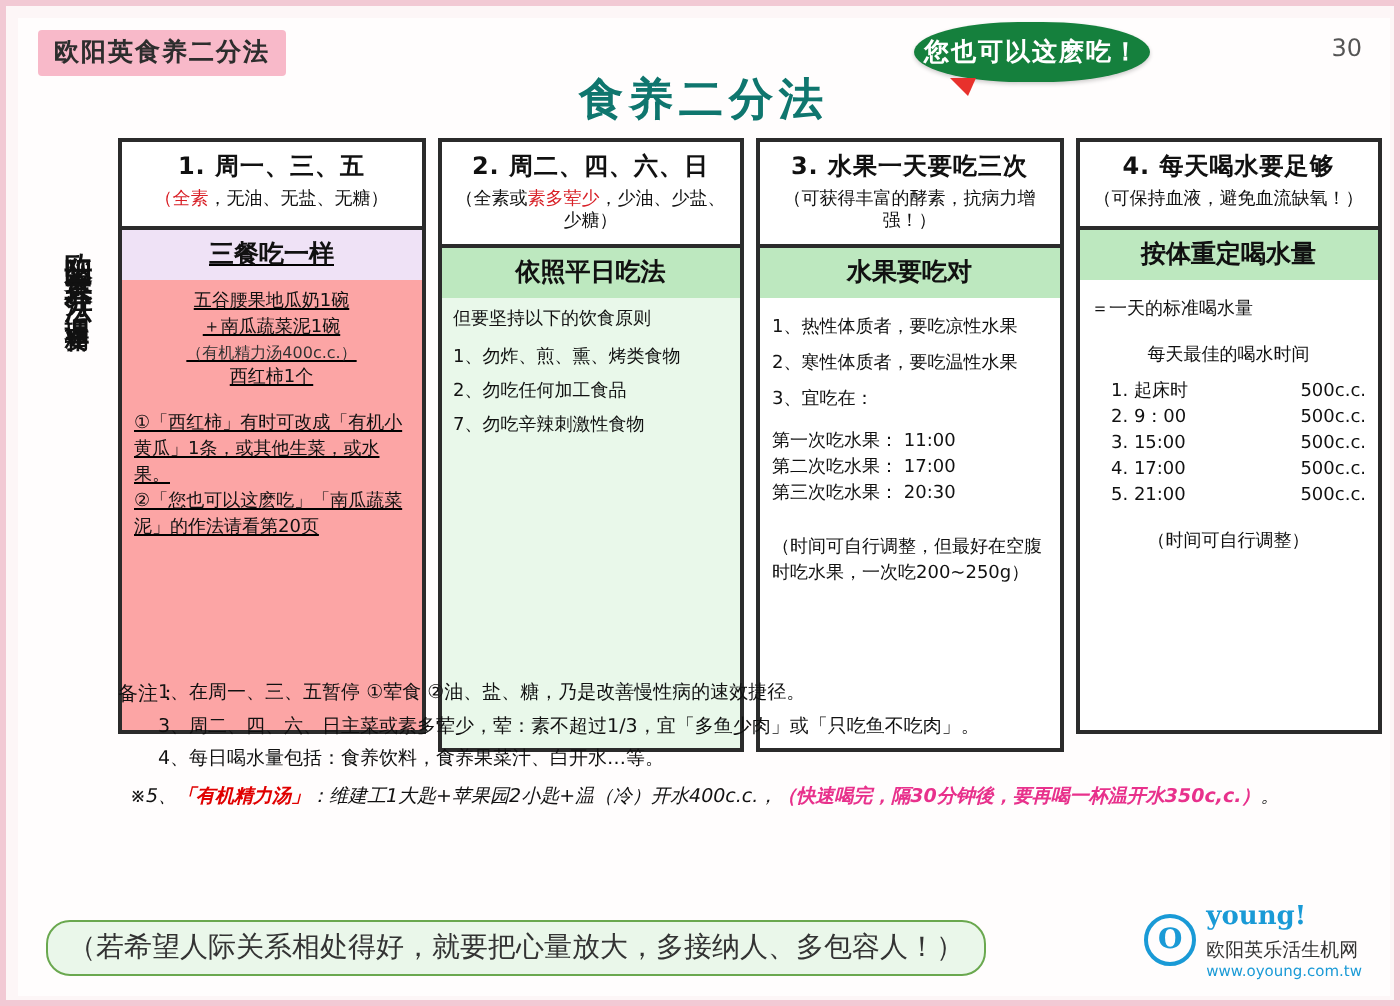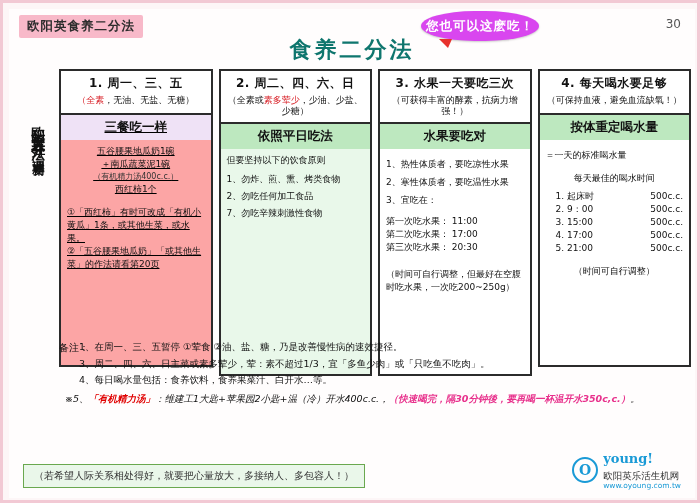--- a/index.html
+++ b/index.html
@@ -38,23 +38,23 @@
   }
   .main-title{
     position:absolute;left:0;right:0;top:26px;
     text-align:center;
     font-size:22px;
     font-weight:bold;
     color:#0f766e;
     letter-spacing:3px;
   }
   .bubble{
-    position:absolute;left:412px;top:2px;
+    position:absolute;left:448px;top:2px;
     width:118px;height:30px;
-    background:#d946ef;
+    background:#15803d;
     color:#fff;
     font-size:12.5px;
     font-weight:bold;
     border-radius:50%/55%;
     display:flex;align-items:center;justify-content:center;
     letter-spacing:1px;
     box-shadow:0 1px 2px rgba(0,0,0,.2);
   }
   .bubble:after{
     content:"";
@@ -144,22 +144,22 @@
   .notes ol{margin:0;padding:0;list-style:none;}
   .notes li{padding-left:14px;}
   .note-star{margin-top:2px;padding-left:0;font-style:italic;}
   .hl-red{color:#e00000;font-weight:bold;}
   .hl-pink{color:#e8318c;font-weight:bold;}
   .footer-box{
     position:absolute;left:14px;bottom:10px;
     border:1.5px solid #6aa84f;
     background:#eaf7ea;
     padding:4px 10px;
-    font-size:10px;color:#333;
-    border-radius:0;
+    font-size:14px;color:#333;
+    border-radius:12px;
   }
   .brand{
     position:absolute;right:14px;bottom:8px;
     display:flex;align-items:center;gap:5px;
   }
   .brand-logo{
     width:22px;height:22px;border-radius:50%;
     border:2px solid #1a9ad6;
     color:#1a9ad6;font-size:14px;font-weight:bold;
     display:flex;align-items:center;justify-content:center;
@@ -197,21 +197,21 @@
         <div class="col-body col1-box">
           <div class="band b-violet">三餐吃一样</div>
           <div class="body-inner center">
             <div>五谷腰果地瓜奶1碗</div>
             <div>＋南瓜蔬菜泥1碗</div>
             <div class="small-note">（有机精力汤400c.c.）</div>
             <div>西红柿1个</div>
           </div>
           <div class="body-inner">
             <div>①「西红柿」有时可改成「有机小黄瓜」1条，或其他生菜，或水果。</div>
-            <div>②「五谷腰果地瓜奶」「或其他生菜」的作法请看第20页</div>
+            <div>②「您也可以这麽吃」「南瓜蔬菜泥」的作法请看第20页</div>
           </div>
         </div>
       </div>
 
       <div class="col c2">
         <div class="col-head">
           <div class="h1">2. 周二、四、六、日</div>
           <div class="h2">
             <span class="blk">（全素或</span><span class="red">素多荤少</span><span class="blk">，少油、少盐、少糖）</span>
           </div>

